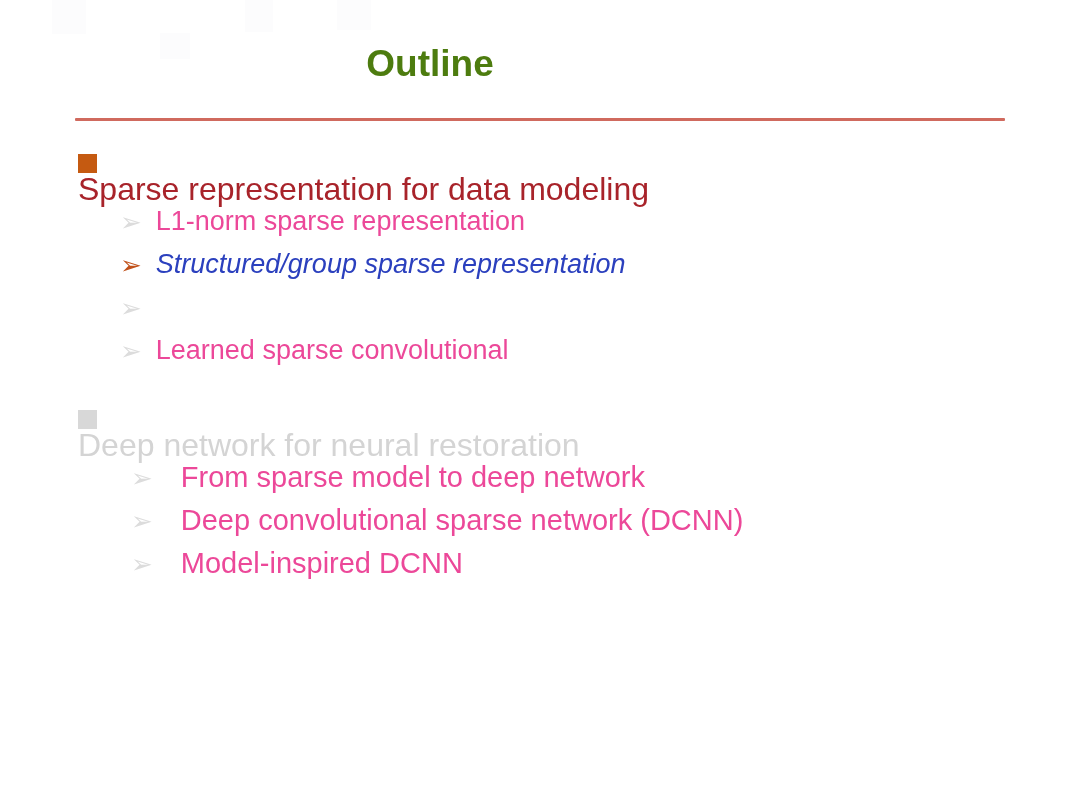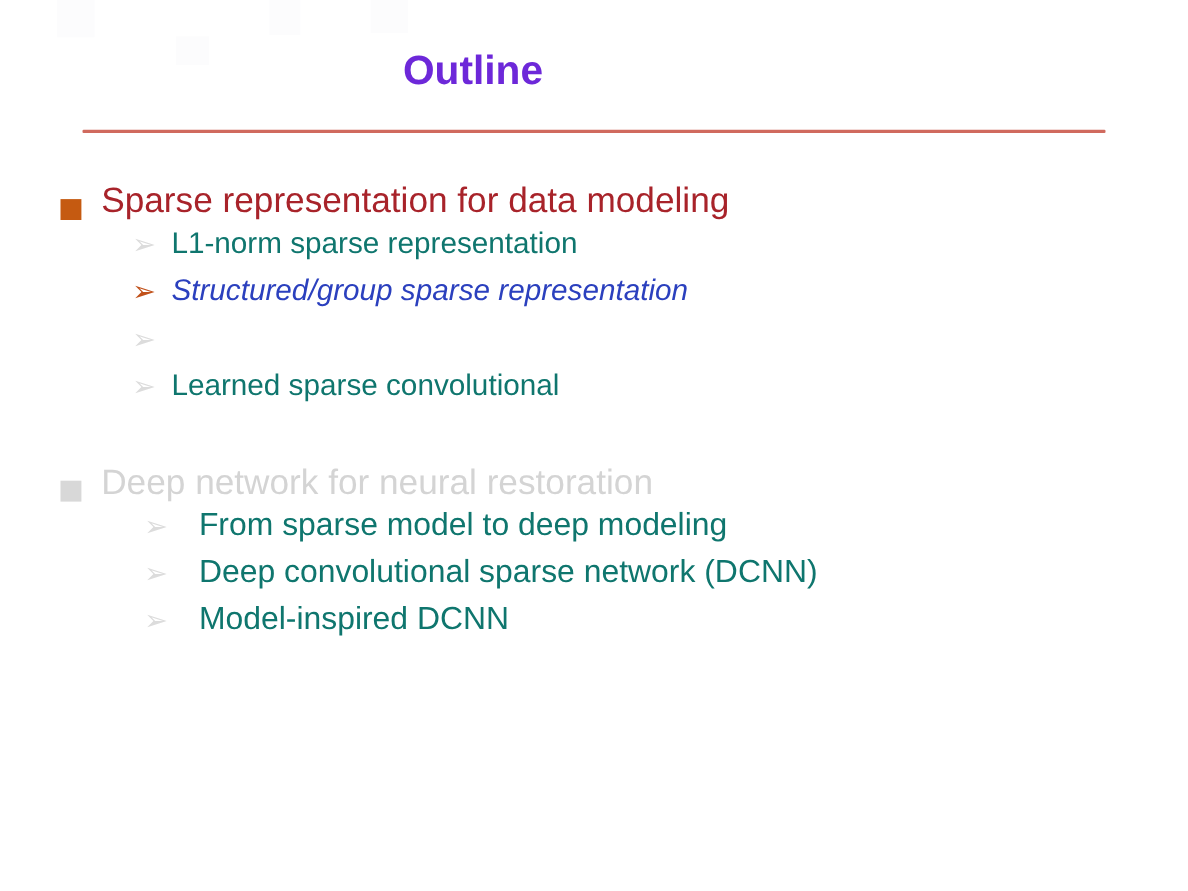--- a/index.html
+++ b/index.html
@@ -23,21 +23,21 @@
 
   
   .title {
     position: absolute;
     top: 44px;
     left: 0;
     width: 860px;
     text-align: center;
     font-size: 37px;
     font-weight: bold;
-    color: #6d28d9;
+    color: #4d7c0f;
     letter-spacing: 0px;
     line-height: 1.1;
   }
 
   
   .divider {
     position: absolute;
     top: 118px;
     left: 75px;
     width: 930px;
@@ -57,23 +57,24 @@
   .section {
     position: relative;
   }
   .section.sec2 {
     margin-top: 36px;
   }
 
   
   .l1 {
     display: flex;
-    align-items: flex-end;
-    padding-left: 55px;
+    align-items: flex-start;
+    padding-left: 78px;
     height: 48px;
+    flex-direction: column;
   }
   .l1 .sq {
     width: 19px;
     height: 19px;
     flex: 0 0 19px;
     margin-right: 18px;
     margin-top: 2px;
   }
   .l1 .txt {
     font-size: 32px;
@@ -106,21 +107,21 @@
   .sec2 .l2 .arrow { margin-right: 28px; }
 
   .l2 .txt {
     font-size: 27px;
     line-height: 1.05;
     white-space: nowrap;
   }
   .sec2 .l2 .txt { font-size: 29px; }
 
   .l2.dim .arrow { color: #dcdcdc; }
-  .l2.dim .txt   { color: #0f766e; }
+  .l2.dim .txt   { color: #ec4899; }
 
   .l2.hi .arrow { color: #c1511a; }
   .l2.hi .txt   { color: #2b40be; font-weight: 500; font-style: italic; }
 
   
   .speck {
     position: absolute;
     background: #fcfcfd;
   }
 </style>
@@ -170,21 +171,21 @@
 
     <div class="section sec2">
 
       <div class="l1 dim">
         <span class="sq"></span>
         <span class="txt">Deep network for neural restoration</span>
       </div>
 
       <div class="l2 dim">
         <span class="arrow">➢</span>
-        <span class="txt">From sparse model to deep modeling</span>
+        <span class="txt">From sparse model to deep network</span>
       </div>
 
       <div class="l2 dim">
         <span class="arrow">➢</span>
         <span class="txt">Deep convolutional sparse network (DCNN)</span>
       </div>
 
       <div class="l2 dim">
         <span class="arrow">➢</span>
         <span class="txt">Model-inspired DCNN</span>

